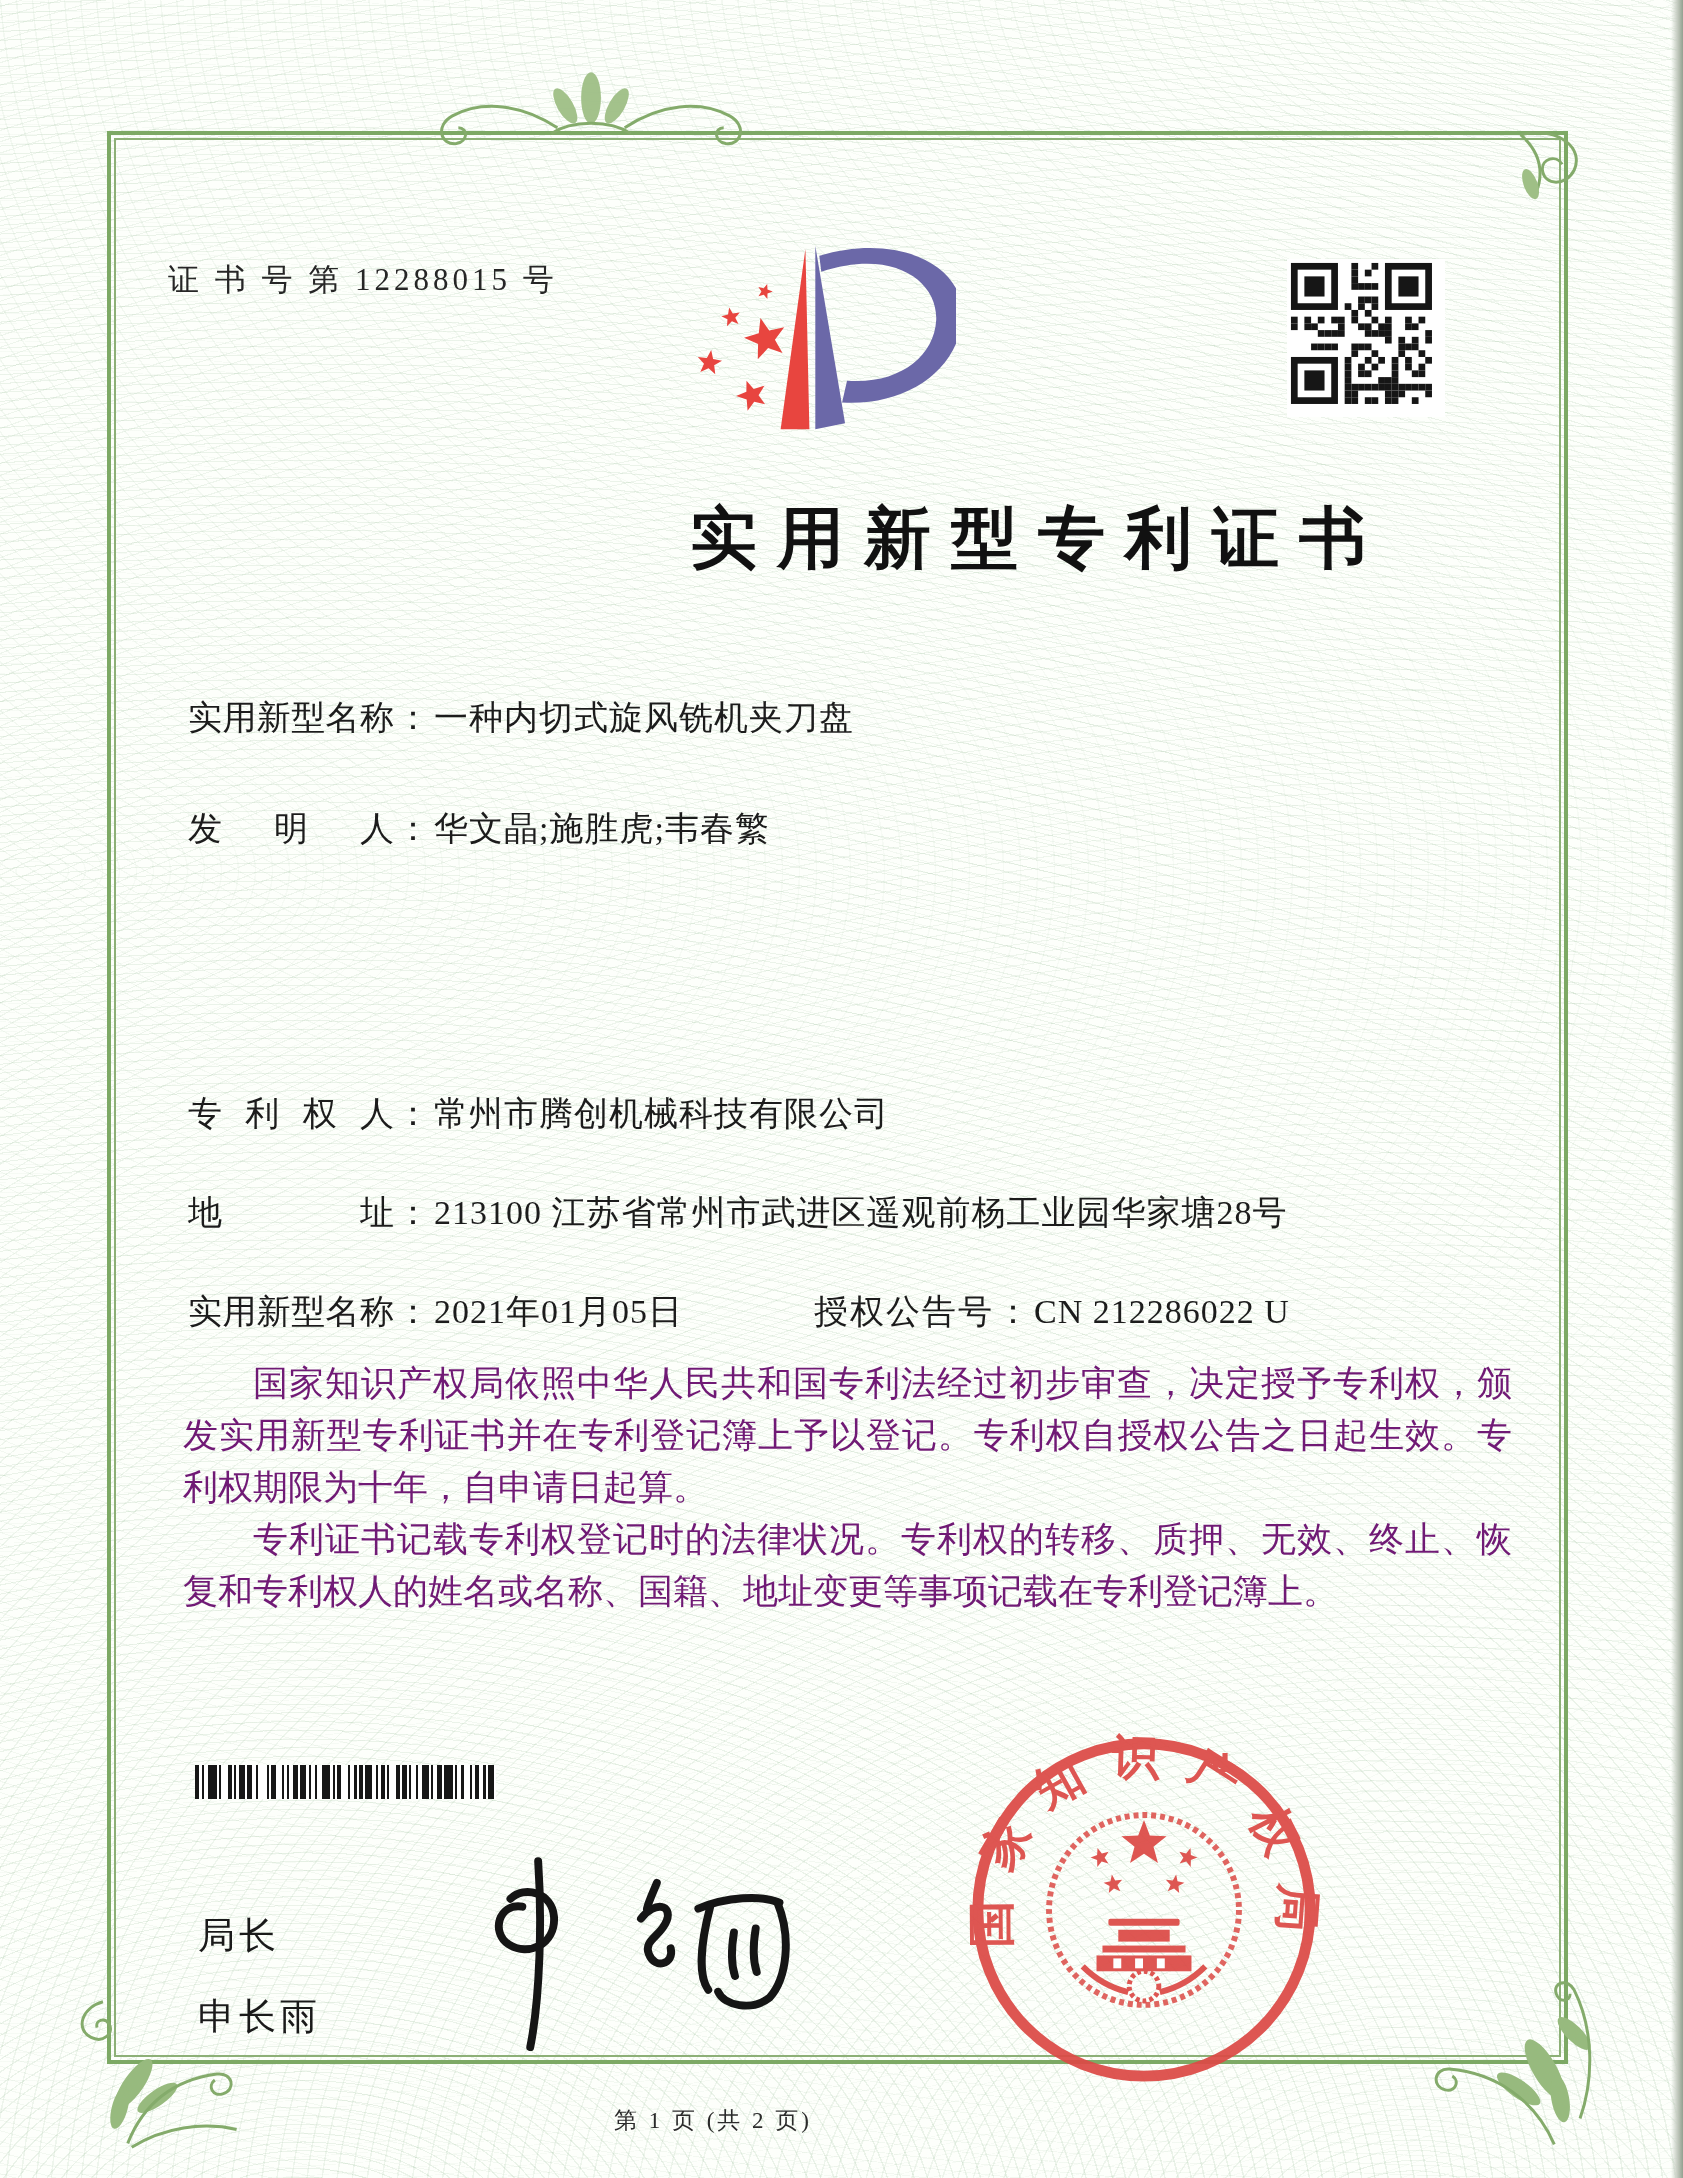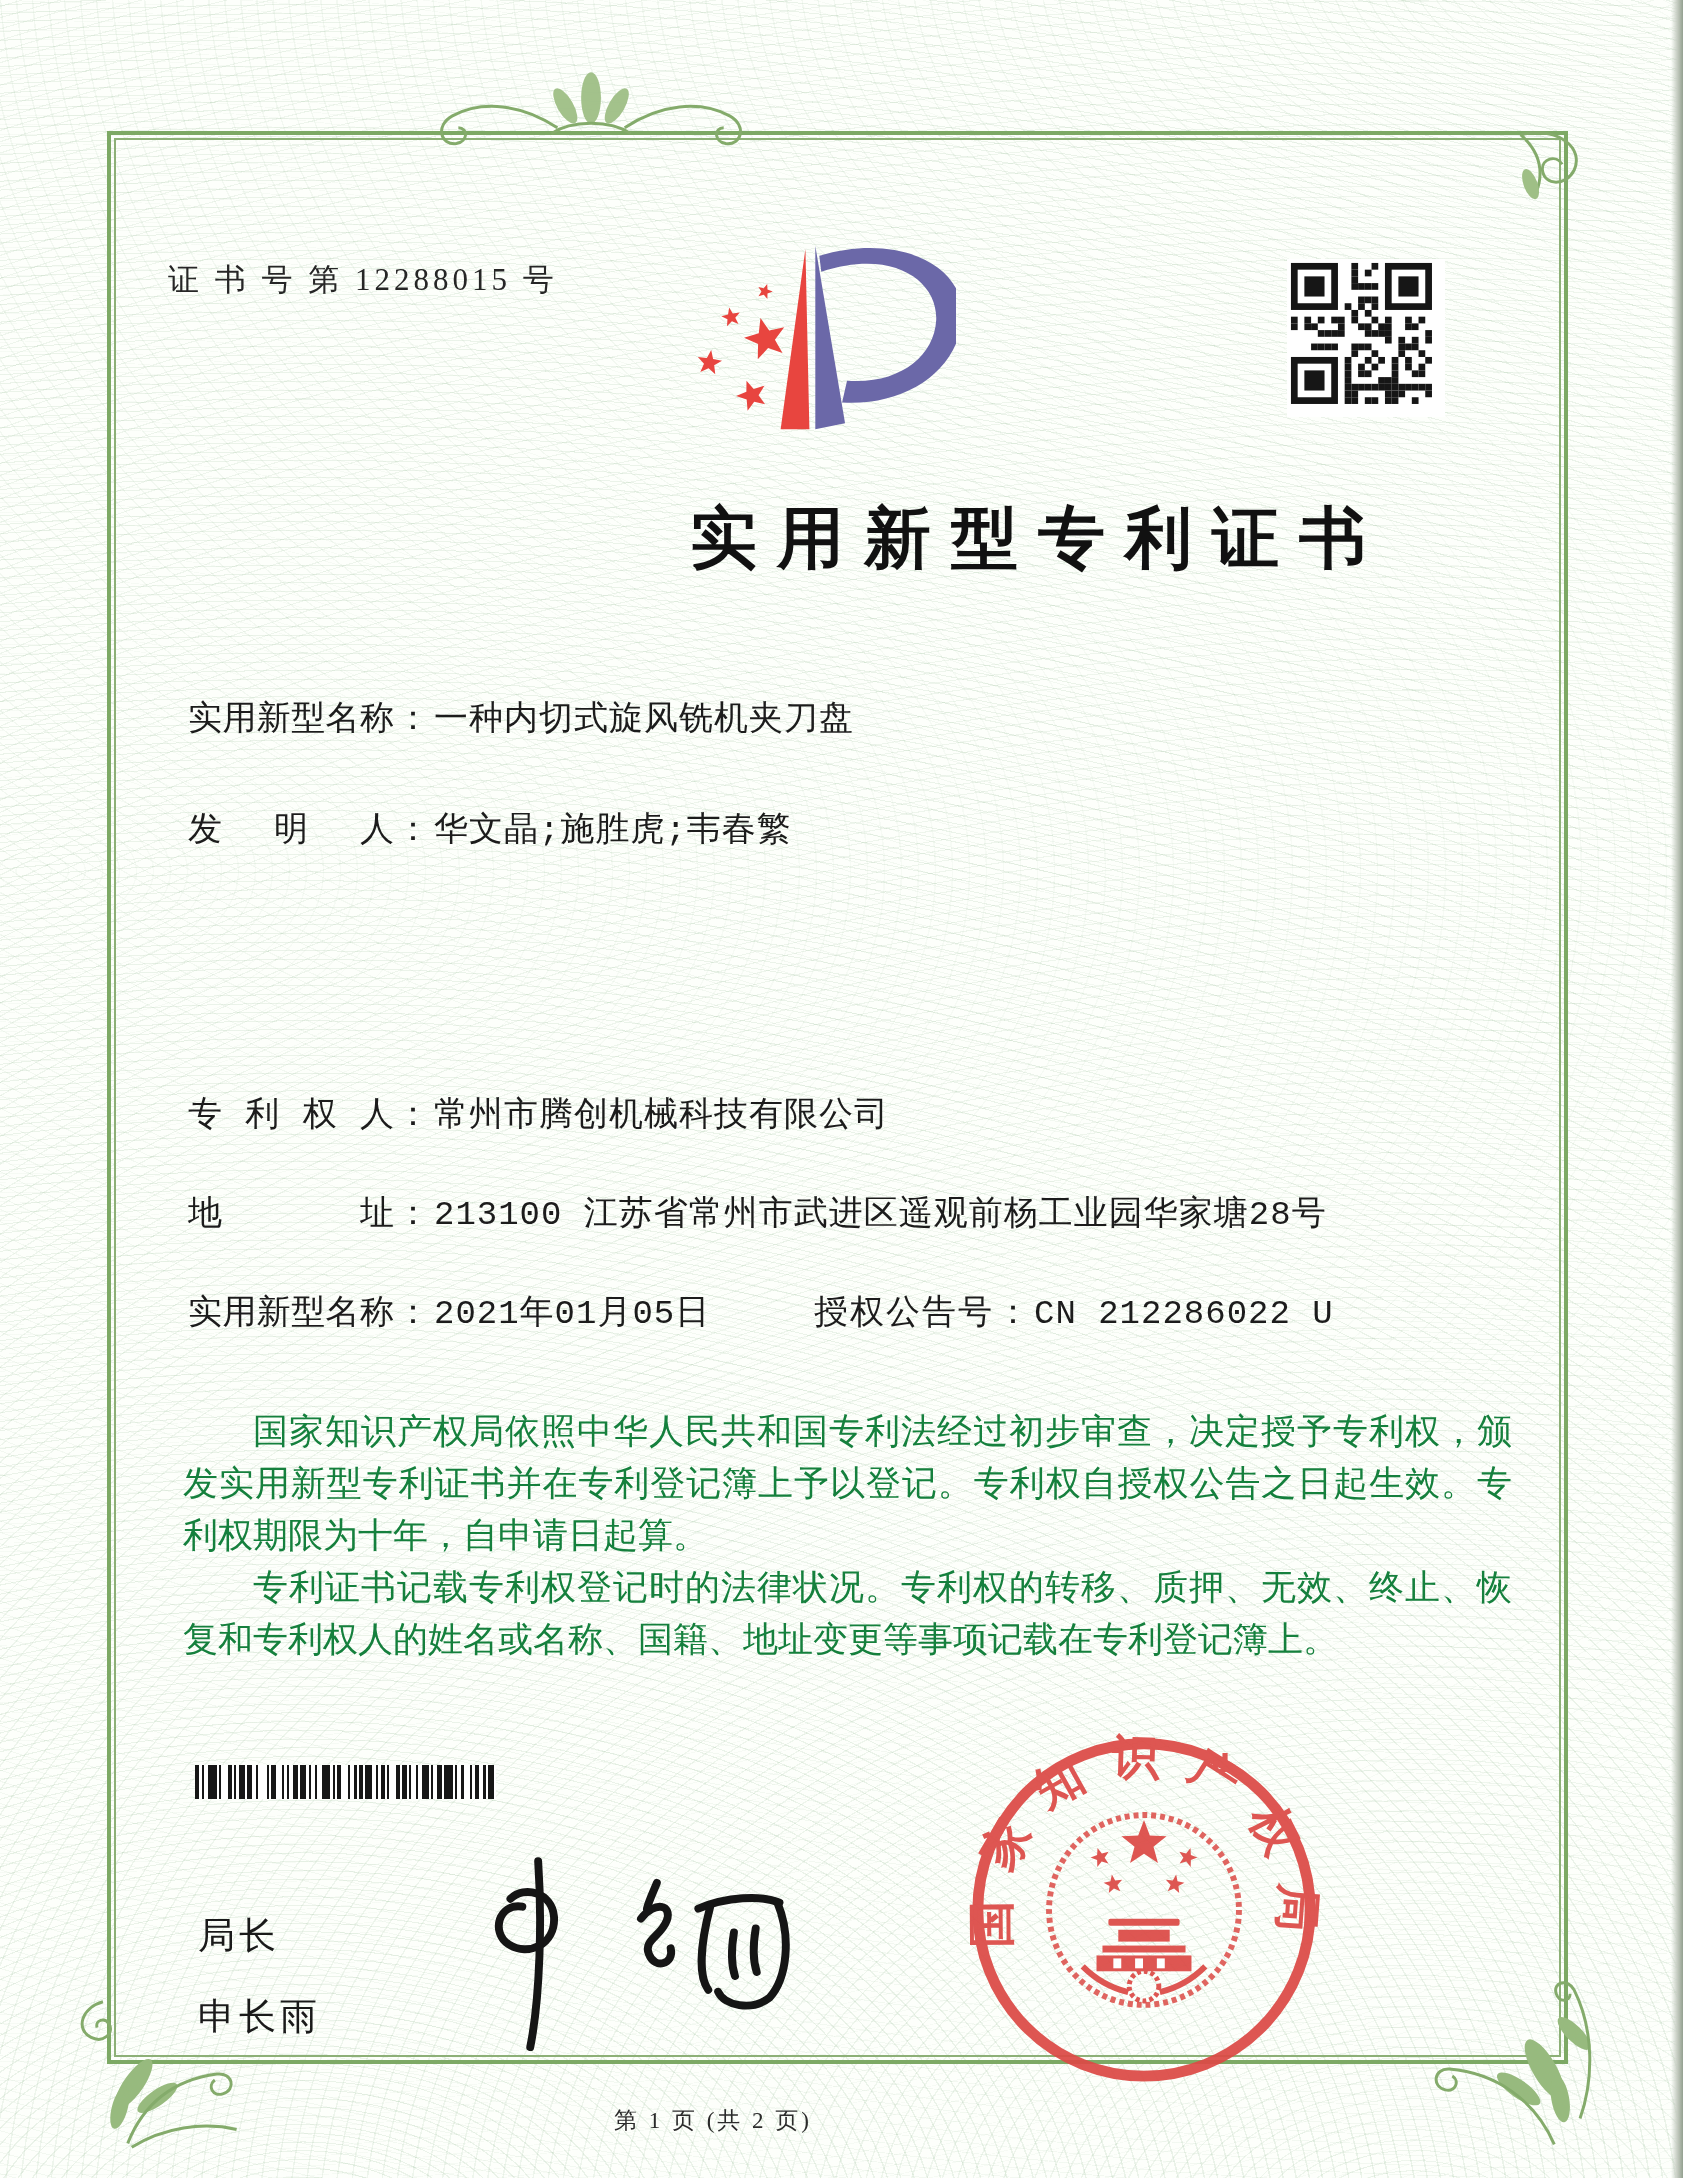--- a/index.html
+++ b/index.html
@@ -32,26 +32,26 @@
   .qr{position:absolute;left:1287px;top:259px;width:158px;height:158px;background:#fff;}
 
   .doc-title{position:absolute;left:198px;top:493px;width:1188px;text-align:right;
     font-size:67px;font-weight:700;letter-spacing:20px;color:#111;white-space:nowrap;}
 
   .row{position:absolute;left:188px;height:50px;font-size:34px;white-space:nowrap;}
   .r1{top:695px}.r2{top:806px}.r3{top:893px}.r4{top:992px}
   .r5{top:1091px}.r6{top:1190px}.r7{top:1289px}
   .lbl{display:inline-block;width:206px;text-align:justify;text-align-last:justify;vertical-align:top;}
   .colon{display:inline-block;margin:0 4px 0 2px;}
-  .val{letter-spacing:1px;font-family:Liberation Mono, monospace;}
+  .val{letter-spacing:1px;}
   .pair2{position:absolute;left:626px;top:0;white-space:nowrap;}
   .pair2 .lbl2{letter-spacing:2px;}
 
   .body-text{position:absolute;left:183px;top:1358px;width:1329px;
-    font-size:35px;line-height:52px;text-align:justify;color:#15803d;margin-top:48px;}
+    font-size:35px;line-height:52px;text-align:justify;color:#701a75;}
   .body-text p{margin:0;text-indent:2em;}
 
   .barcode{position:absolute;left:195px;top:1765px;width:353px;height:34px;font-size:0;white-space:nowrap;overflow:hidden;}
   .barcode i{display:inline-block;height:34px;}
 
   .director-title{position:absolute;left:198px;top:1911px;font-size:37px;letter-spacing:4px;
     font-family:"Liberation Sans","DejaVu Sans",sans-serif;color:#1a1a1a;}
   .director-name{position:absolute;left:198px;top:1992px;font-size:37px;letter-spacing:4px;
     font-family:"Liberation Sans","DejaVu Sans",sans-serif;color:#1a1a1a;text-align:right;}
   .signature{position:absolute;left:463px;top:1849px;width:356px;height:238px;}

